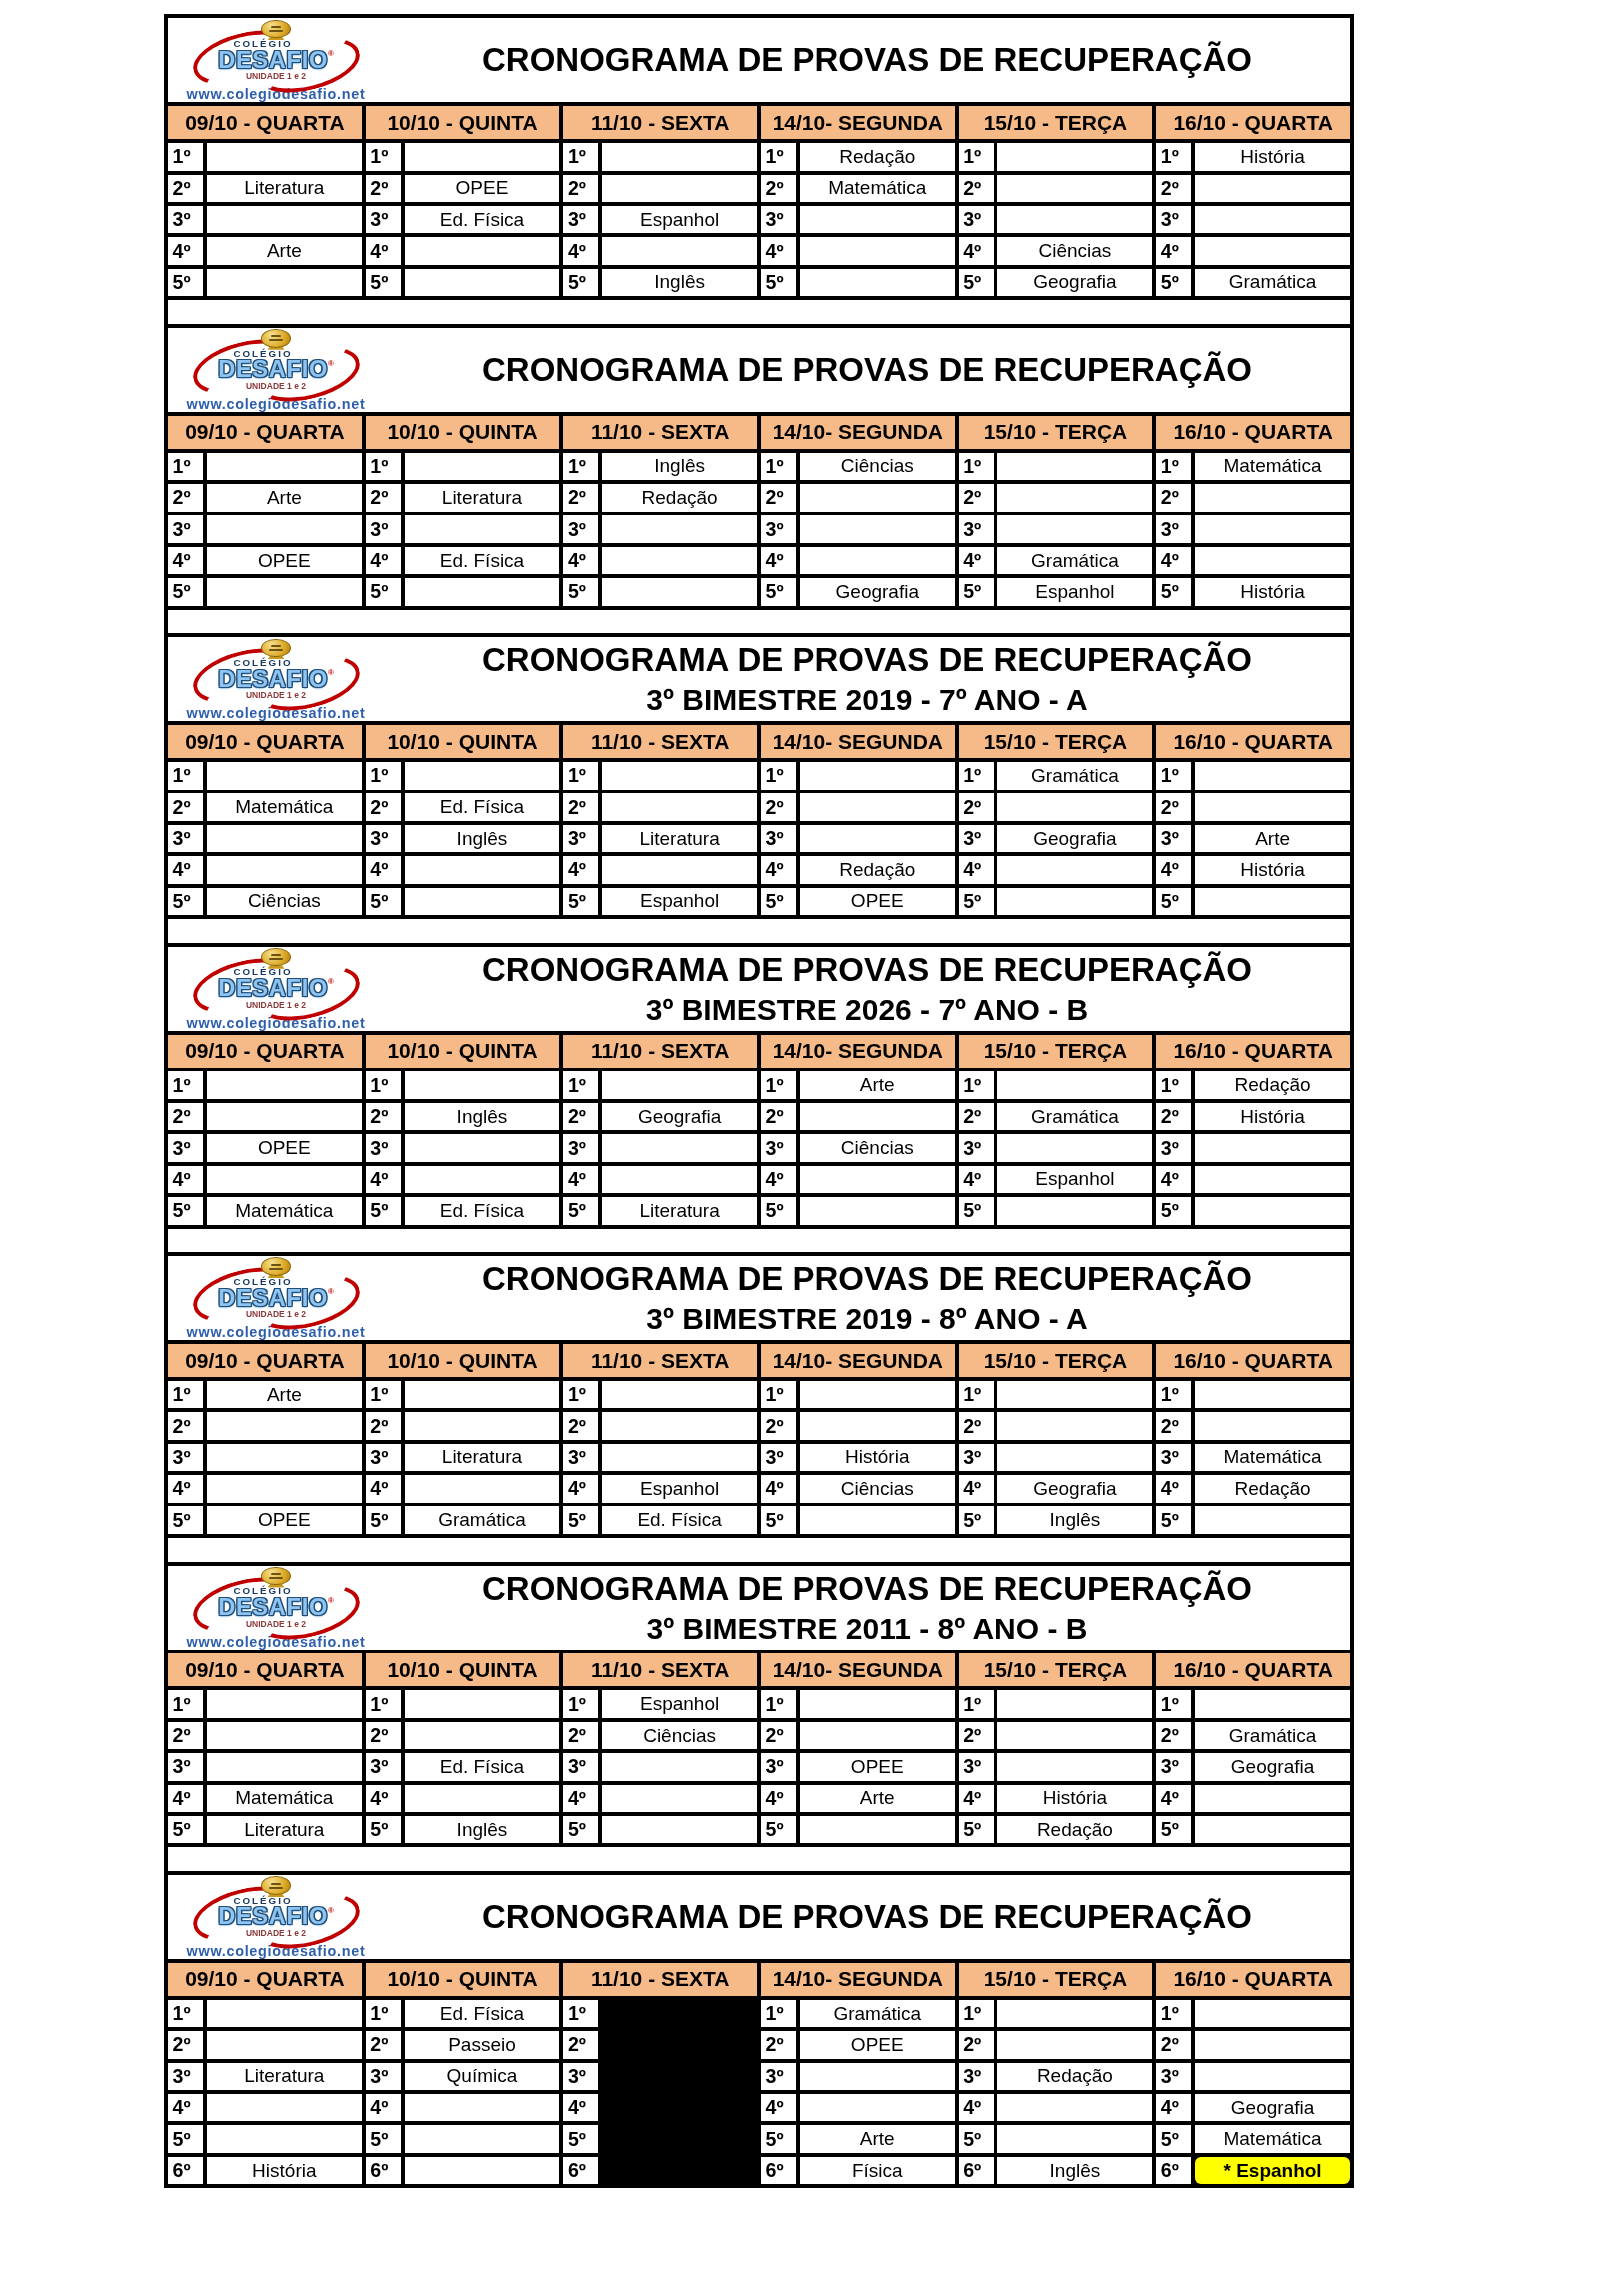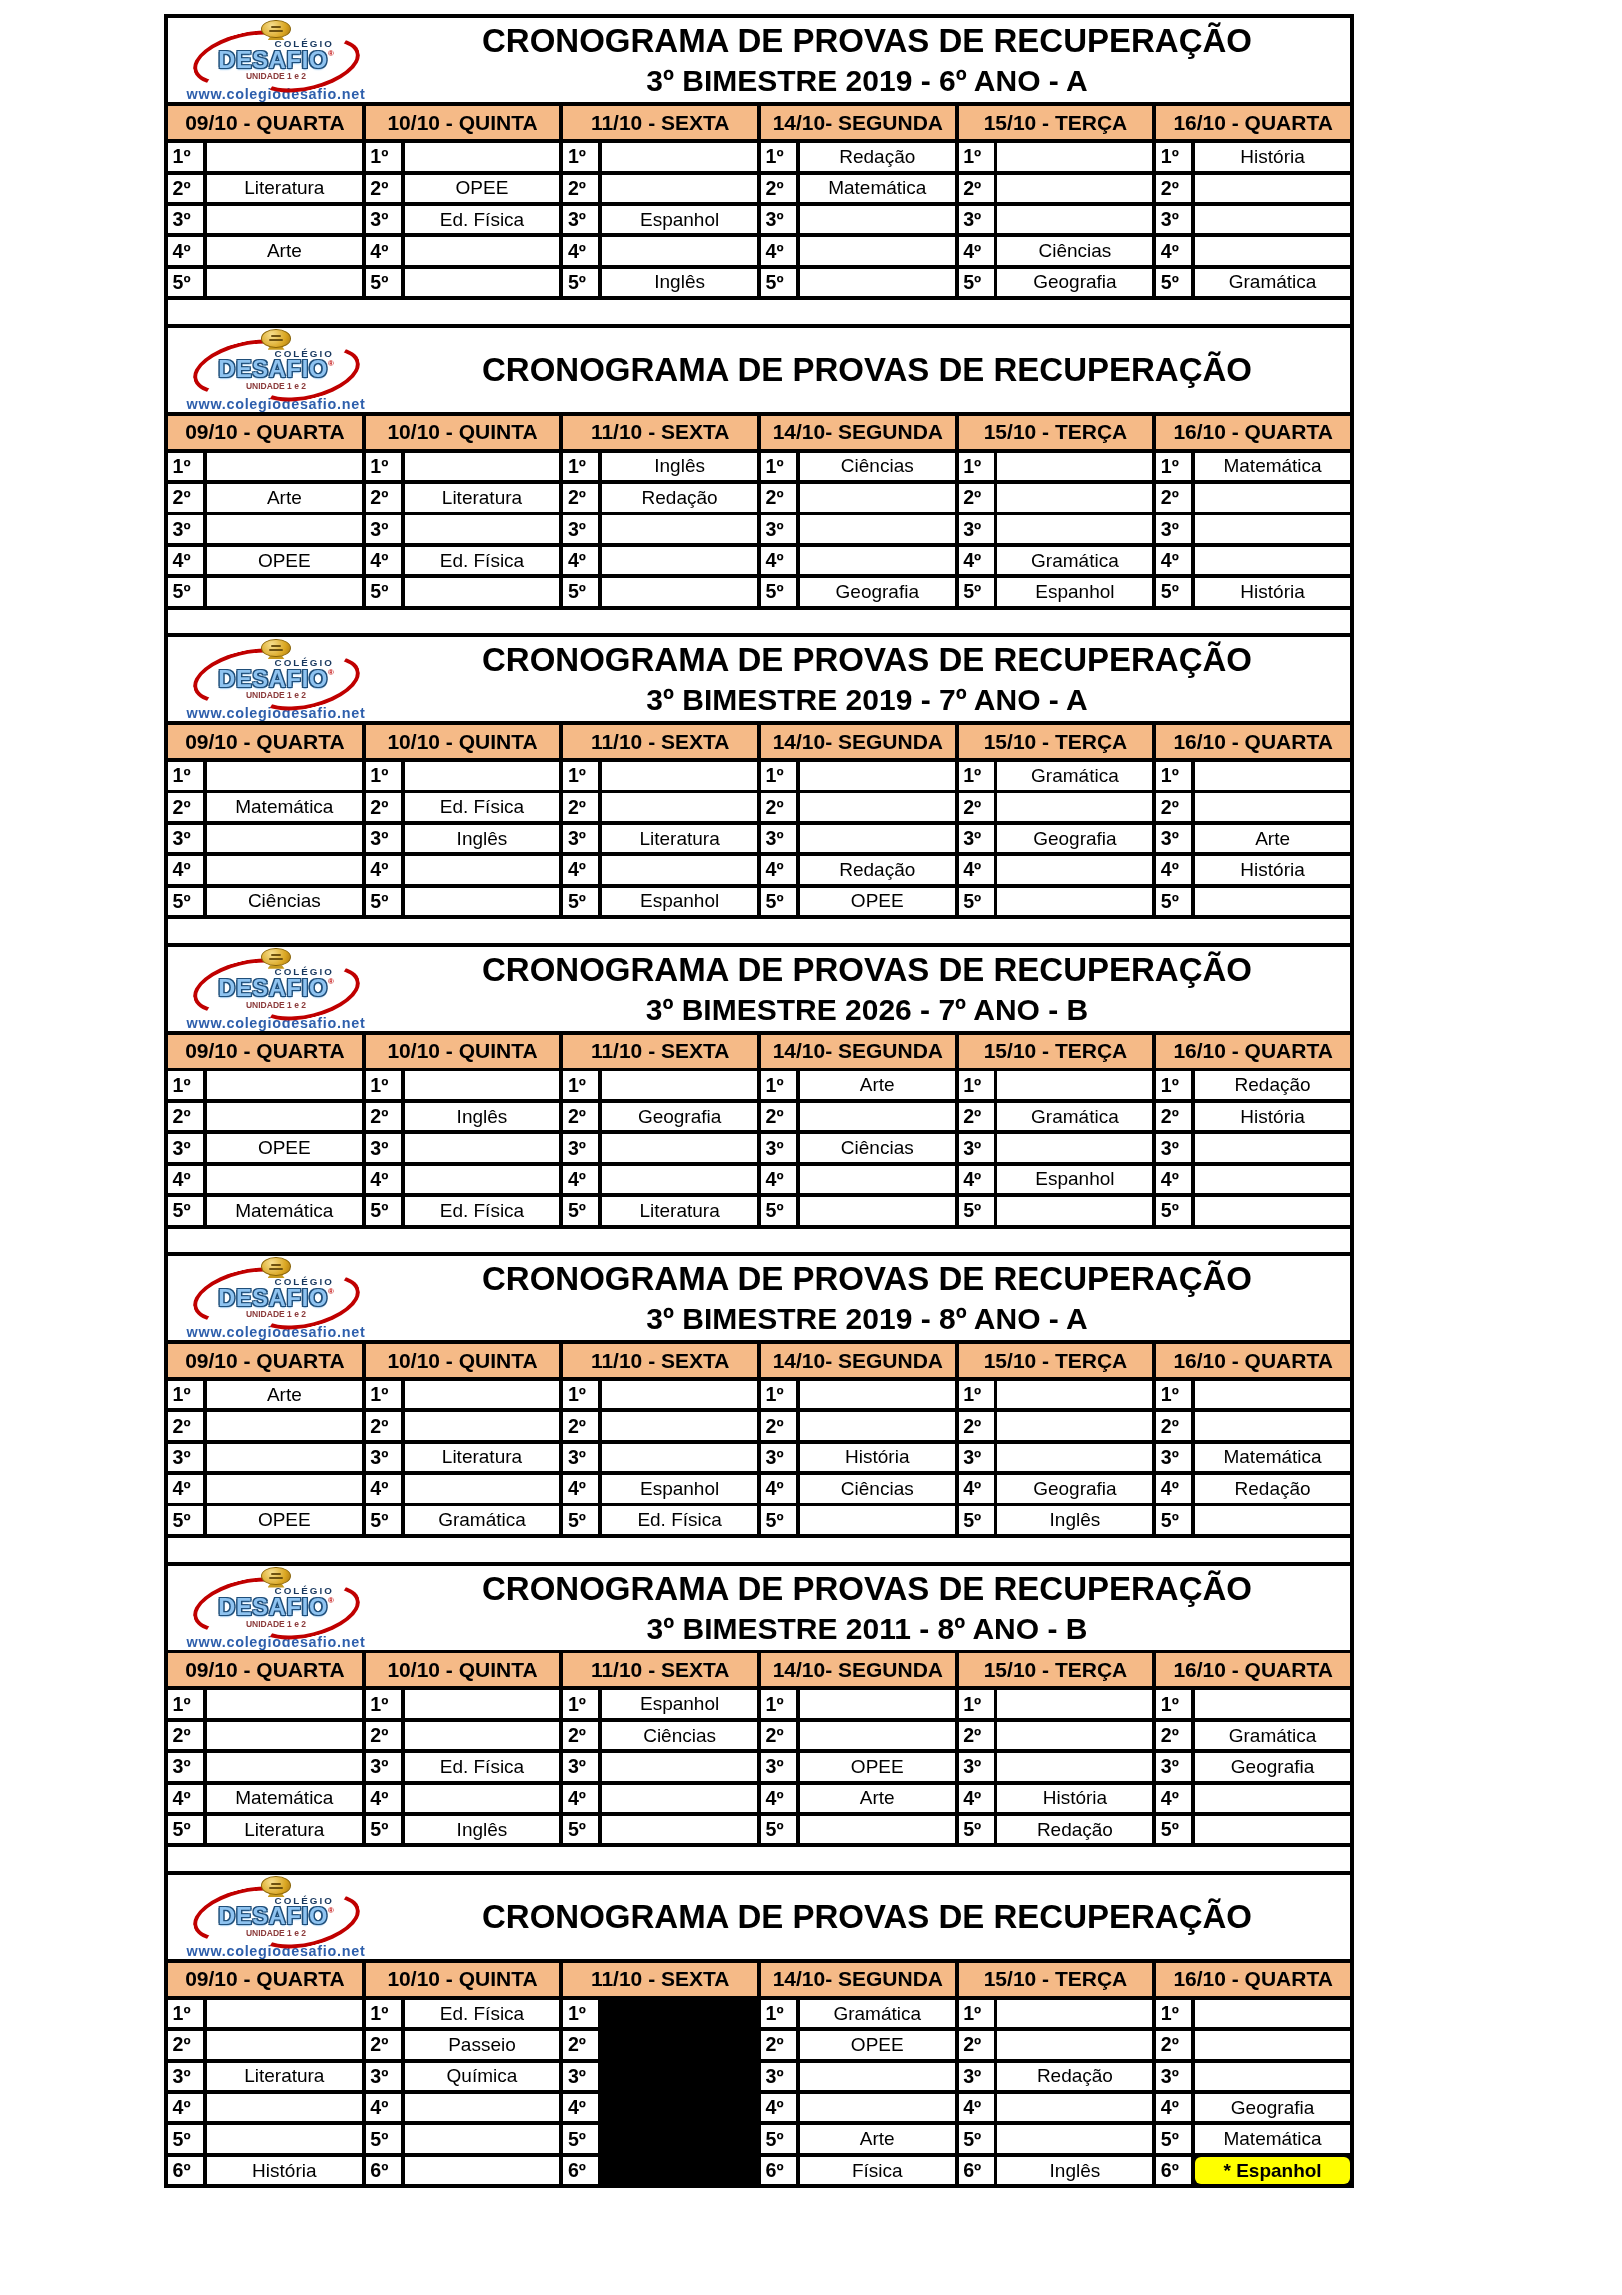--- a/index.html
+++ b/index.html
@@ -58,21 +58,21 @@
     border-radius:50%; transform:rotate(-14deg);
   }
   .swoosh-right {
     position:absolute; right:-10.5px; bottom:-6.5px; width:98px; height:42px;
     border:4.6px solid transparent; border-bottom-color:var(--brand-red,#c00000);
     border-right-color:var(--brand-red,#c00000);
     border-radius:50%; transform:rotate(-14deg);
   }
   .college-text {
     font-size:9.8px; font-weight:bold; color:#17375e; letter-spacing:2px;
-    text-align:right; margin-left:-26px; line-height:1;
+    text-align:center; margin-left:-26px; line-height:1;
   }
   .brand-row { display:flex; align-items:flex-start; justify-content:center; line-height:1; }
   .brand-text {
     font-size:23.6px; font-weight:bold; letter-spacing:0.7px;
     color:var(--brand-blue,#8fc3f0);
     text-shadow:-1.3px -1.3px 0 #1f4e79, 1.3px -1.3px 0 #1f4e79, -1.3px 1.3px 0 #1f4e79, 1.3px 1.3px 0 #1f4e79, 0 2px 1.3px #9cc7ec;
   }
   .reg { font-size:7.9px; font-weight:bold; color:var(--brand-red,#c00000); margin-top:1.3px; }
   .unit-text { font-size:8.5px; font-weight:bold; color:#8b3a3a; line-height:1.1; }
   .website {
@@ -126,21 +126,20 @@
             <div class="brand-row">
               <span class="brand-text">DESAFIO</span>
               <span class="reg">®</span>
             </div>
             <div class="unit-text">UNIDADE 1 e 2</div>
           </div>
           <div class="website">www.colegiodesafio.net</div>
         </div>
         <div class="title-box">
           <div class="title-line1">CRONOGRAMA DE PROVAS DE RECUPERAÇÃO</div>
-          <div class="title-line2">3º BIMESTRE  2019 - 6º ANO - A</div>
         </div>
       </div>
       <div class="header-row">
         <div class="header-cell">09/10 - QUARTA</div>
         <div class="header-cell">10/10 - QUINTA</div>
         <div class="header-cell">11/10 - SEXTA</div>
         <div class="header-cell">14/10- SEGUNDA</div>
         <div class="header-cell">15/10 - TERÇA</div>
         <div class="header-cell">16/10 - QUARTA</div>
       </div>

